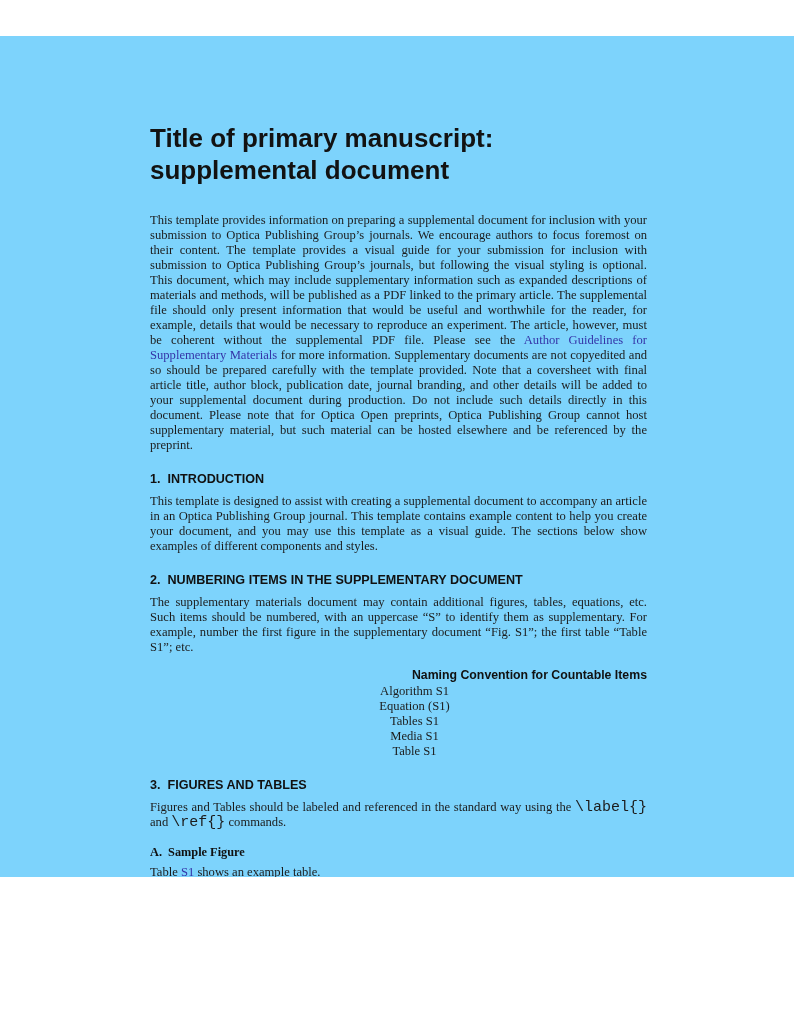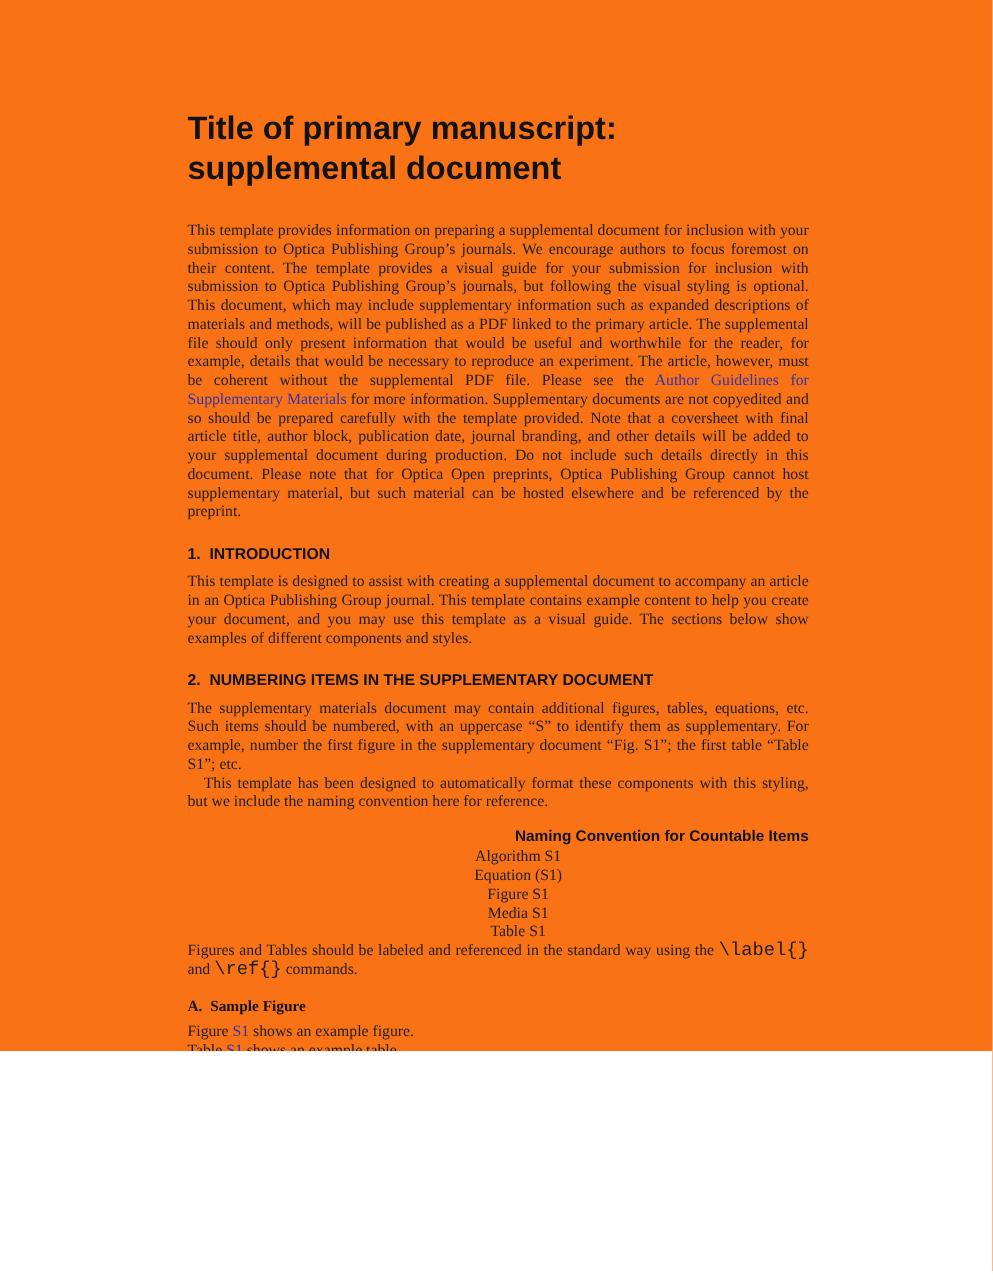--- a/index.html
+++ b/index.html
@@ -1,24 +1,25 @@
 <!DOCTYPE html>
 <html><head>
 <meta charset="utf-8">
 <style>
   html, body { margin: 0; padding: 0; }
   body { background: #ffffff; }
   .page {
     position: relative;
     width: 794px;
     height: 841px;
-    background: #f97316;
+    background: #7dd3fc;
     font-family: "Liberation Serif", serif;
     color: #1c1c1c;
     overflow: hidden;
+    margin-top: 36px;
   }
   .content {
     position: absolute;
     left: 150px;
     top: 86px;
     width: 497px;
   }
   .doc-title {
     font-family: "Liberation Sans", sans-serif;
     font-weight: bold;
@@ -84,32 +85,31 @@
 
     <h1 class="doc-title"><span>Title of primary manuscript:</span><br><span>supplemental document</span></h1>
 
     <p class="body-text"><span>This template provides information on preparing a supplemental document for inclusion with your submission to Optica Publishing Group’s journals. We encourage authors to focus foremost on their content. The template provides a visual guide for your submission for inclusion with submission to Optica Publishing Group’s journals, but following the visual styling is optional. This document, which may include supplementary information such as expanded descriptions of materials and methods, will be published as a PDF linked to the primary article. The supplemental file should only present information that would be useful and worthwhile for the reader, for example, details that would be necessary to reproduce an experiment.  The article, however, must be coherent without the supplemental PDF file.  Please see the </span><a class="doc-link">Author Guidelines for Supplementary Materials</a><span> for more information. Supplementary documents are not copyedited and so should be prepared carefully with the template provided. Note that a coversheet with final article title, author block, publication date, journal branding, and other details will be added to your supplemental document during production. Do not include such details directly in this document.  Please note that for Optica Open preprints, Optica Publishing Group cannot host supplementary material, but such material can be hosted elsewhere and be referenced by the preprint.</span></p>
 
     <h2 class="sec-heading">1.  INTRODUCTION</h2>
     <p class="body-text">This template is designed to assist with creating a supplemental document to accompany an article in an Optica Publishing Group journal. This template contains example content to help you create your document, and you may use this template as a visual guide. The sections below show examples of different components and styles.</p>
 
     <h2 class="sec-heading">2.  NUMBERING ITEMS IN THE SUPPLEMENTARY DOCUMENT</h2>
     <p class="body-text">The supplementary materials document may contain additional figures, tables, equations, etc. Such items should be numbered, with an uppercase “S” to identify them as supplementary. For example, number the first figure in the supplementary document “Fig. S1”; the first table “Table S1”; etc.</p>
-    <p class="body-text indent-first">This template has been designed to automatically format these components with this styling, but we include the naming convention here for reference.</p>
 
     <h3 class="list-heading">Naming Convention for Countable Items</h3>
     <ul class="plain-list">
       <li>Algorithm S1</li>
       <li>Equation (S1)</li>
-      <li>Figure S1</li>
+      <li>Tables S1</li>
       <li>Media S1</li>
       <li>Table S1</li>
     </ul>
 
+    <h2 class="sec-heading">3.  FIGURES AND TABLES</h2>
     <p class="body-text"><span>Figures and Tables should be labeled and referenced in the standard way using the </span><span class="mono">\label{}</span><span> and </span><span class="mono">\ref{}</span><span> commands.</span></p>
 
     <h3 class="sub-heading">A.  Sample Figure</h3>
-    <p class="body-text"><span>Figure </span><a class="doc-link">S1</a><span> shows an example figure.</span></p>
 
     <p class="body-text"><span>Table </span><a class="doc-link">S1</a><span> shows an example table.</span></p>
 
   </div>
 </div>
 
 </body></html>

